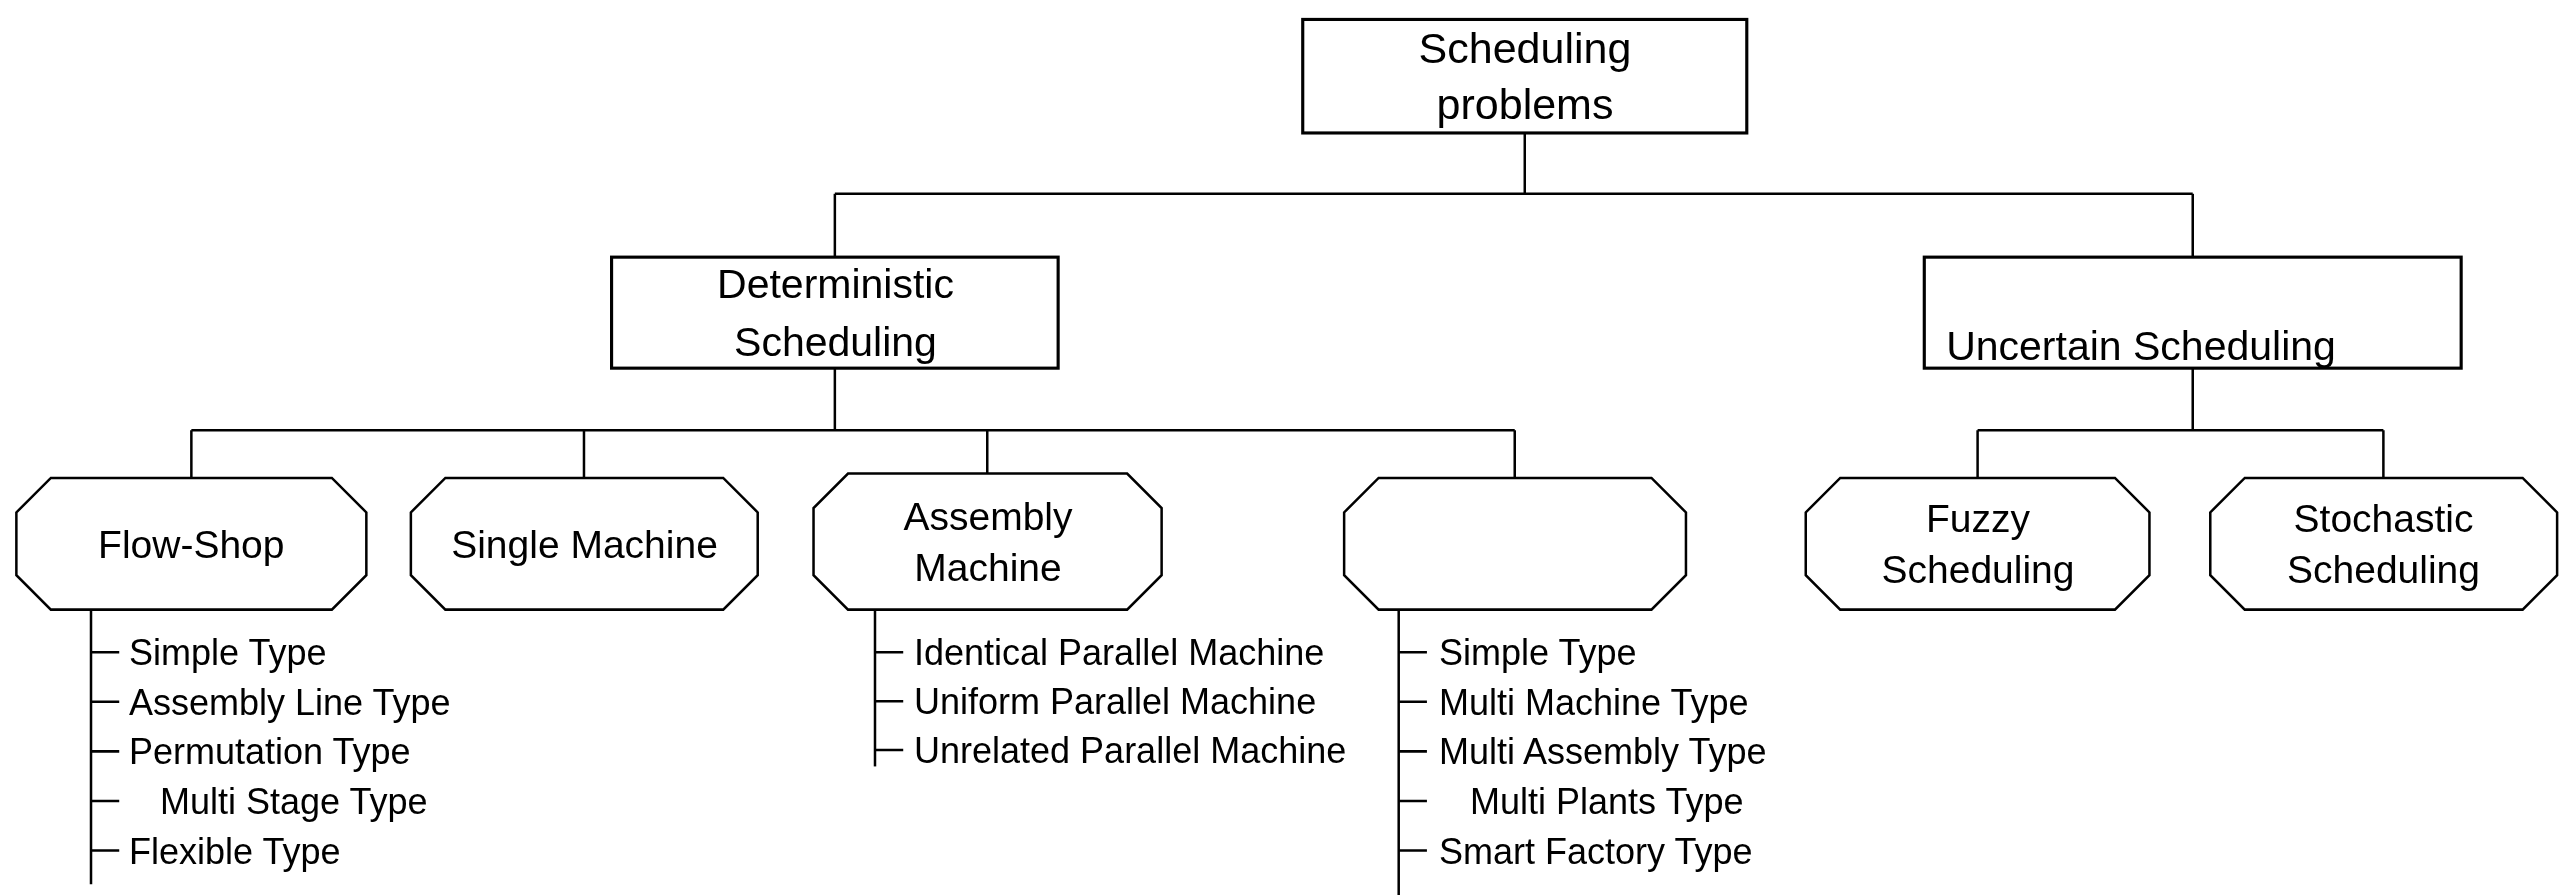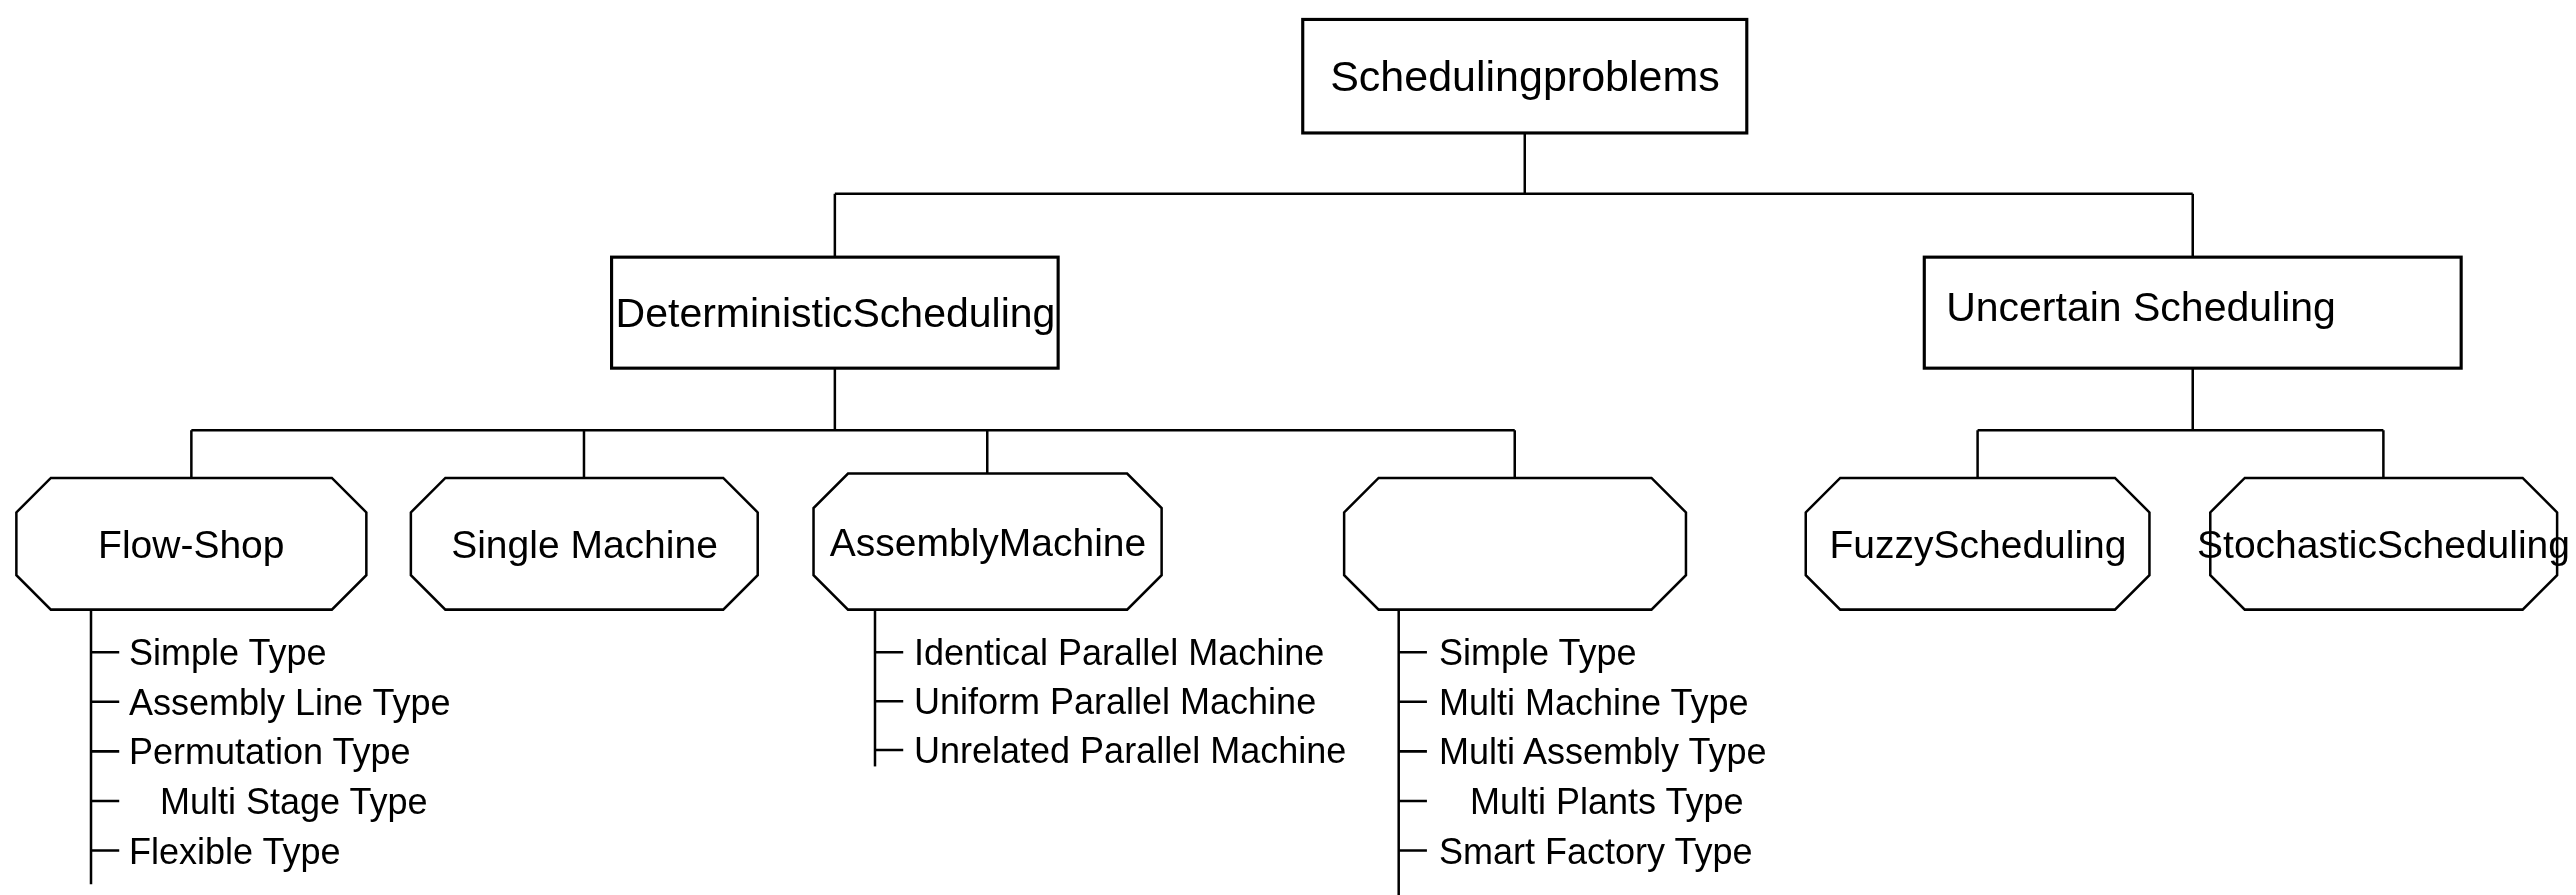--- a/index.html
+++ b/index.html
@@ -18,34 +18,34 @@
   }
   svg.wires {
     position: absolute;
     left: 0; top: 0;
     width: 2576px;
     height: 895px;
   }
   .node {
     position: absolute;
     display: flex;
-    flex-direction: row;
+    flex-direction: column;
     align-items: center;
     justify-content: center;
     text-align: center;
     color: #000000;
     white-space: nowrap;
   }
   .node.rect .ln { font-size: 41px; line-height: 58px; }
   .node.rect.root .ln { font-size: 43px; line-height: 56px; }
   .node.oct .ln { font-size: 39px; line-height: 51px; }
 
   .n-root   { left: 1303px; top: 19.4px;  width: 444px; height: 114px; }
   .n-det    { left: 612px;  top: 257px; width: 447px; height: 111px; }
-  .n-unc    { left: 1924px; top: 251px; width: 434px; height: 111px; }
+  .n-unc    { left: 1924px; top: 264px; width: 434px; height: 111px; justify-content: flex-end; }
   .n-flow   { left: 16.3px;   top: 478px; width: 350px; height: 132px; }
   .n-single { left: 411px;  top: 478px; width: 347px; height: 132px; }
   .n-par    { left: 814px; top: 474px; width: 348px; height: 136px; }
   .n-job    { left: 1344px; top: 478px; width: 342px; height: 132px; }
   .n-fuzzy  { left: 1806px; top: 478px; width: 344px; height: 132px; }
   .n-stoch  { left: 2210px; top: 478px; width: 347px; height: 132px; }
 
   .leaf {
     position: absolute;
     transform: translateY(-50%);

